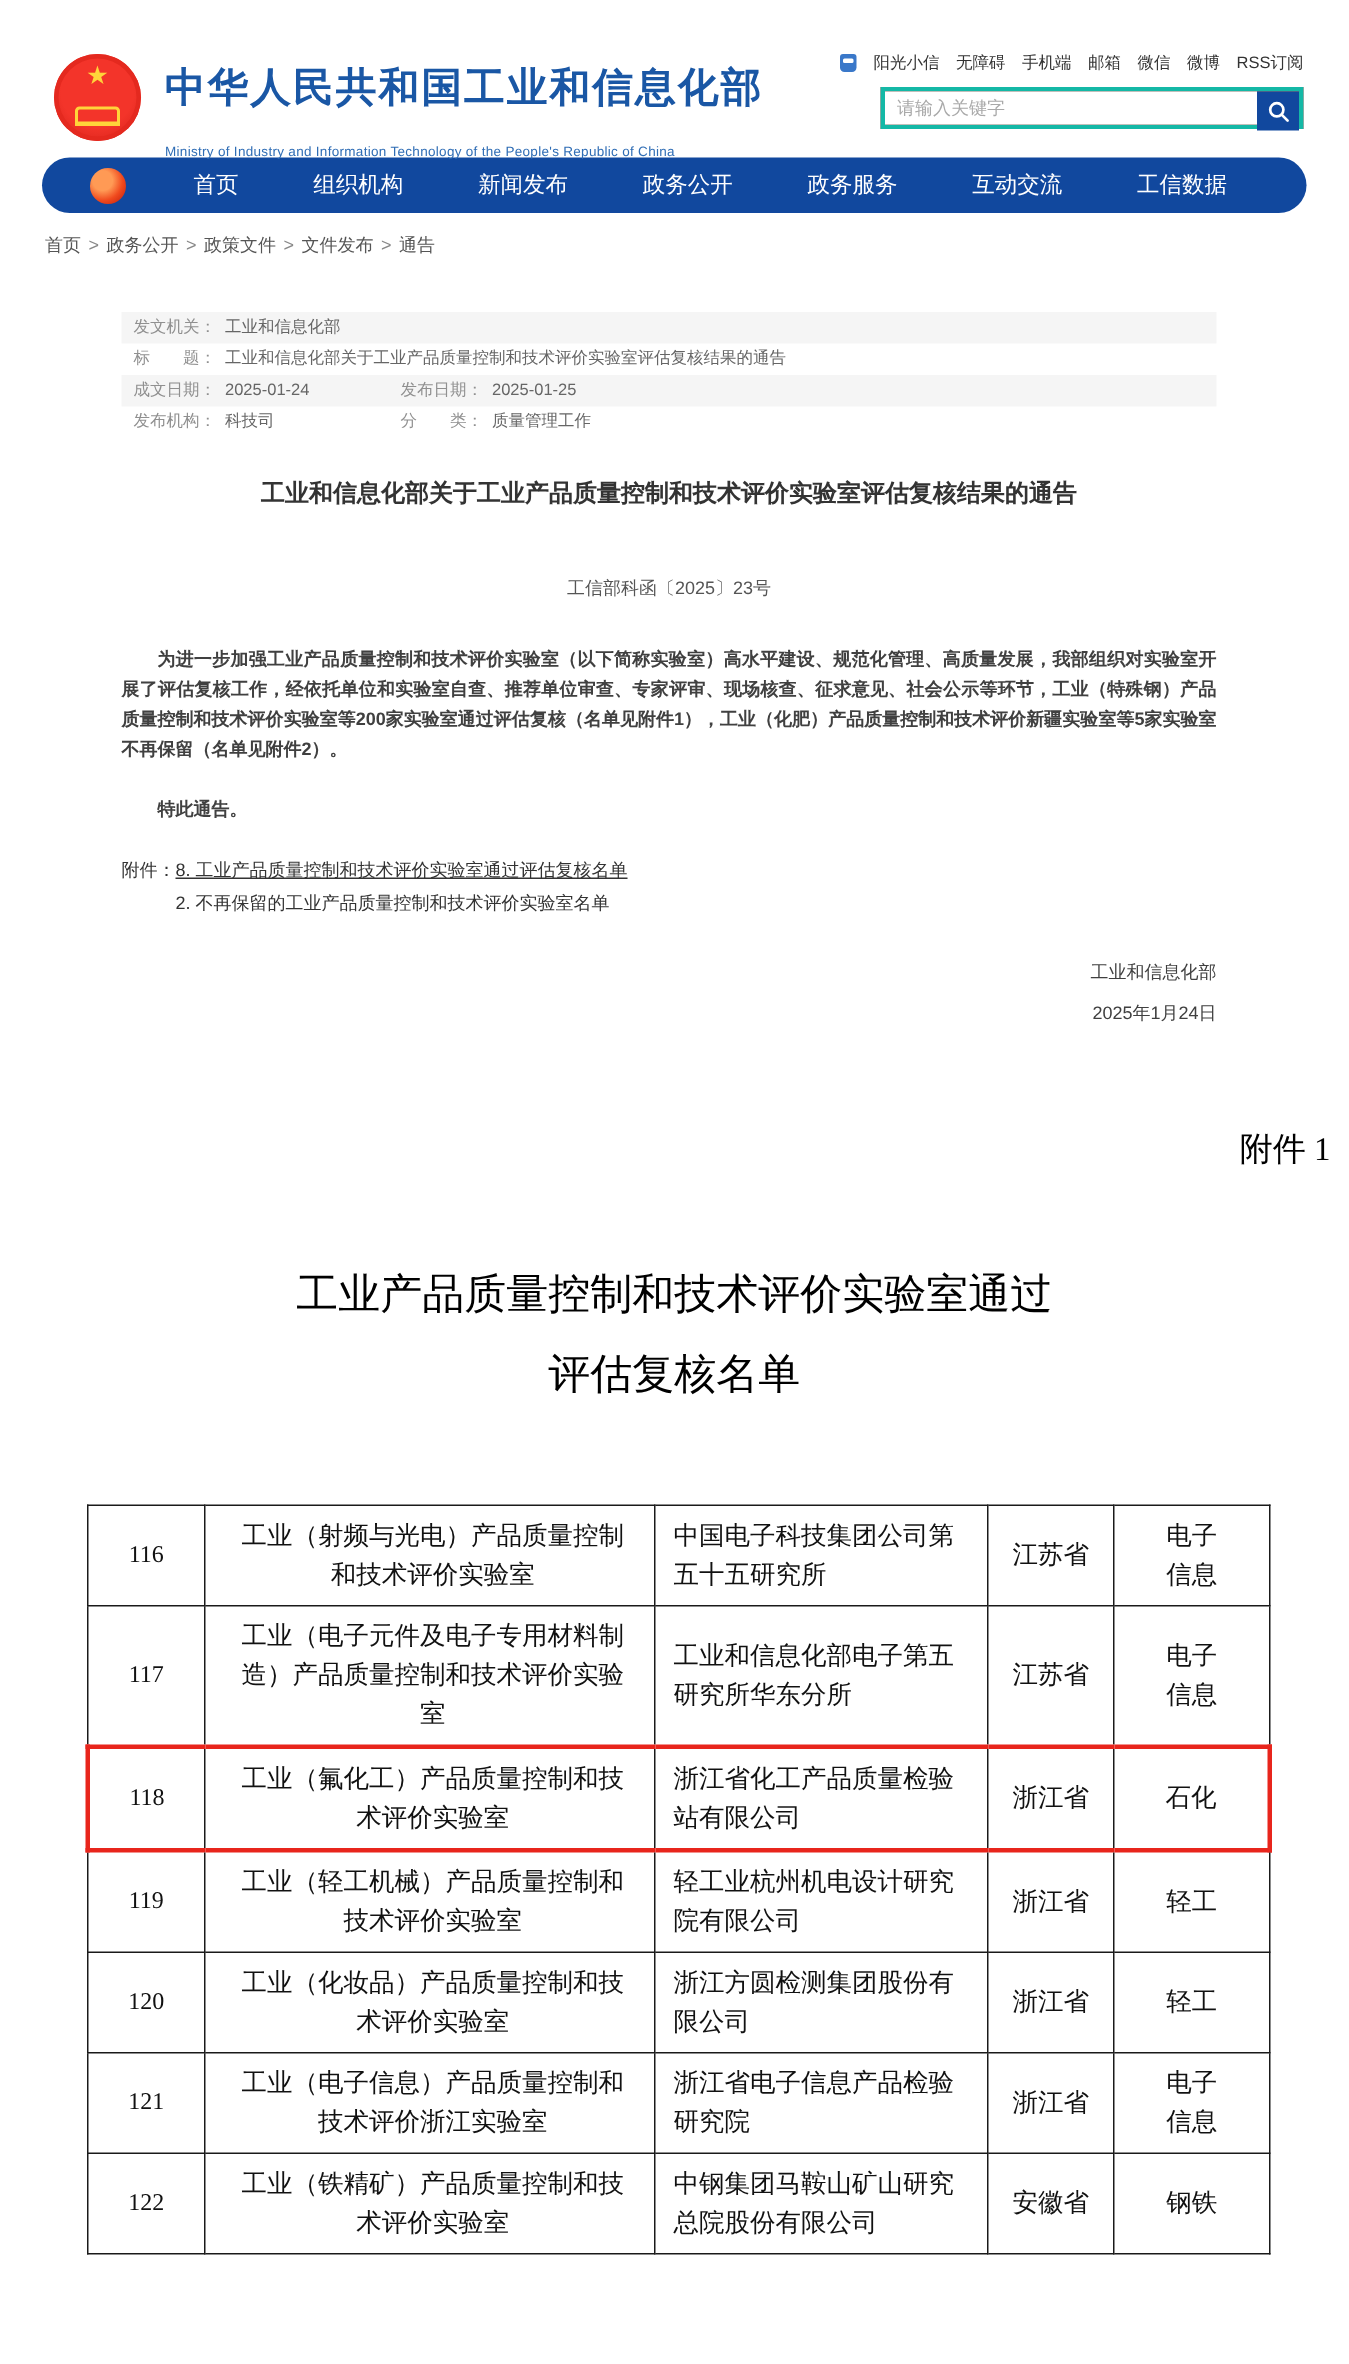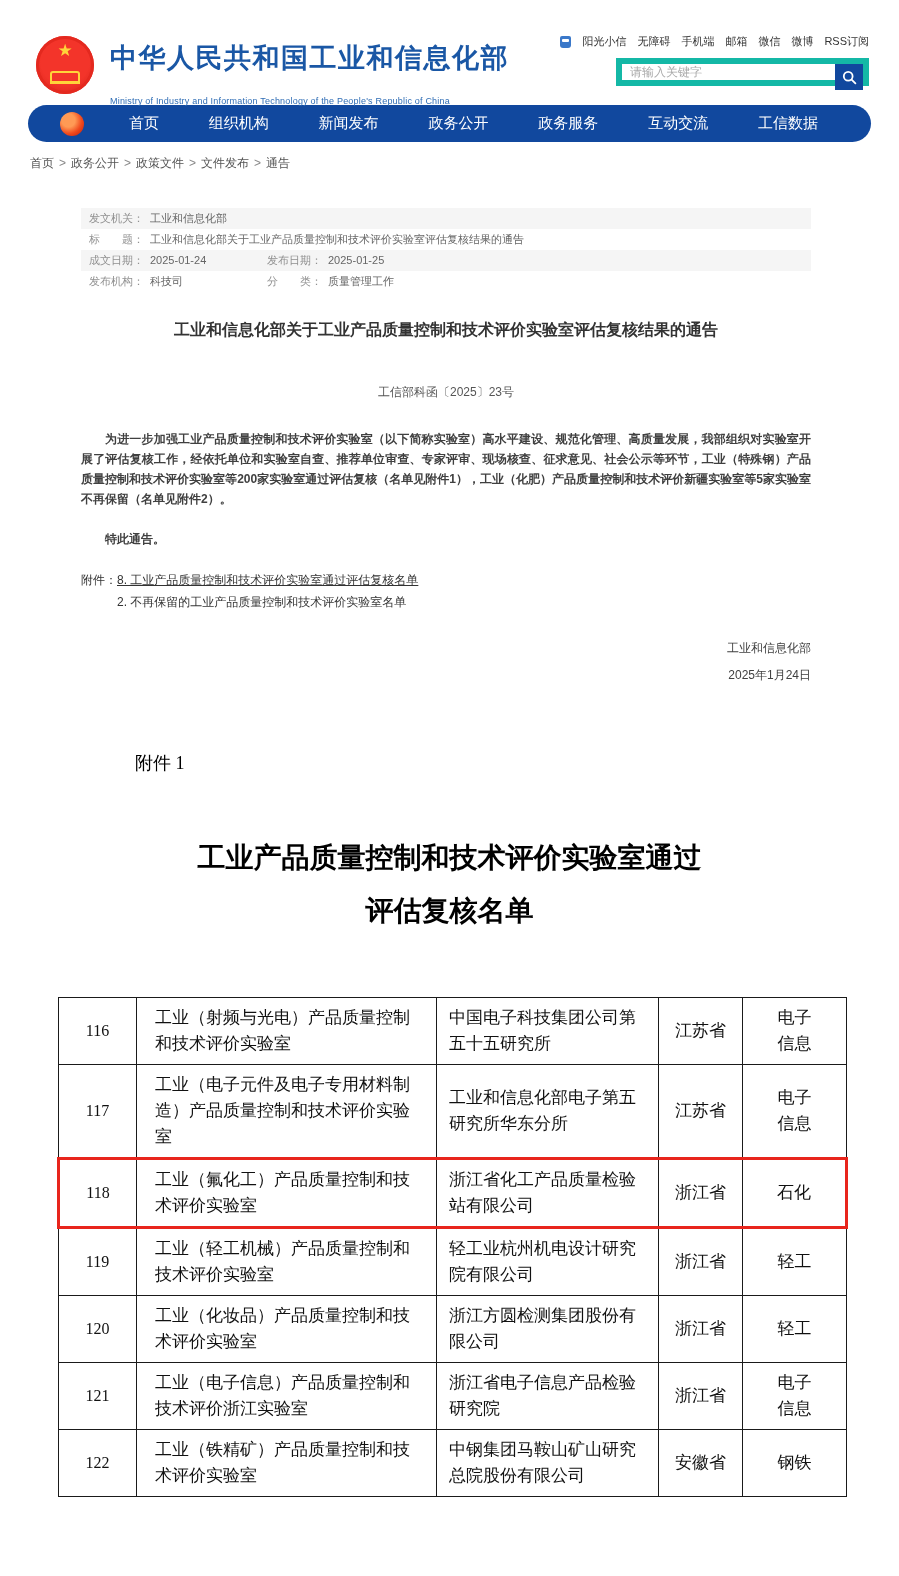--- a/index.html
+++ b/index.html
@@ -17,21 +17,21 @@
   }
   .emblem .star { position:absolute; left:0; right:0; top:4px; text-align:center; color:#ffd43a; font-size:17px; }
   .emblem .gate { position:absolute; left:14px; right:14px; bottom:10px; height:13px; border:2px solid #ffd43a; border-bottom-width:3px; border-radius:3px 3px 0 0; }
   .brand { position:absolute; left:82px; top:40px; white-space:nowrap; }
   .brand-title { font-size:27px; font-weight:bold; color:var(--brand-blue); letter-spacing:1.5px; }
   .brand-sub { font-size:9px; color:#2f6db5; margin-top:20px; letter-spacing:.2px; }
   .utility { position:absolute; right:2px; top:34px; display:flex; align-items:center; gap:11px; font-size:11px; color:#333; }
   .utility .u-item { cursor:pointer; white-space:nowrap; }
   .assistant-icon { width:11px; height:12px; background:#3a78c9; border-radius:2px 2px 3px 3px; display:inline-block; position:relative; }
   .assistant-icon:before { content:""; position:absolute; left:2px; top:3px; width:7px; height:3px; background:#fff; border-radius:1px; }
-  .searchbar { position:absolute; right:2px; top:58px; width:253px; height:28px; display:flex; border:6px solid #14b8a6; background:#ef4444; }
+  .searchbar { position:absolute; right:2px; top:58px; width:282px; height:28px; display:flex; border:3px solid #14b8a6; background:#ef4444; }
   .searchbar input { flex:1; border:none; outline:none; padding:0 8px; font-size:12px; color:#333; font-family:"Liberation Sans",sans-serif; }
   .searchbar input::placeholder { color:#a9a9a9; }
   .search-btn { width:28px; height:26px; background:var(--nav-blue); border:none; display:flex; align-items:center; justify-content:center; cursor:pointer; }
   
   .nav {
     width:843px; margin:2px auto 0; height:37px; background:var(--nav-blue);
     border-radius:19px; display:flex; align-items:center; color:#fff;
   }
   .nav-logo { width:24px; height:24px; border-radius:50%; margin-left:32px;
     background: radial-gradient(circle at 35% 35%, #ff9a55 0 30%, #f04a1e 60%, #b91508 100%); }
@@ -55,27 +55,27 @@
   .body-text p { font-size:12px; color:#404040; line-height:20px; text-indent:2em; text-align:justify; margin-bottom:20px; }
   .attachments { font-size:12px; color:#333; line-height:22px; margin-top:12px; }
   .att-line1 { display:flex; }
   .att-label { white-space:nowrap; }
   .att-link { color:#333; cursor:pointer; }
   .att-link.u { text-decoration:underline; }
   .att-line2 { padding-left:36px; }
   .signature { text-align:right; font-size:12px; color:#404040; line-height:27px; margin-top:22px; }
   
   .attach1 { font-family:"Liberation Serif","DejaVu Serif",serif; color:#000; }
-  .attach1-label { margin:62px 0 0 135px; font-size:18px; }
-  .attach1-title { margin-top:56px; text-align:center; font-size:28px; font-weight:bold; line-height:53px; }
+  .attach1-label { margin:62px 12px 0 135px; font-size:22px;text-align:right; }
+  .attach1-title { margin-top:56px; text-align:center; font-size:28px; font-weight:normal; line-height:53px; }
   table.lab-table { border-collapse:collapse; margin:60px 0 0 57px; table-layout:fixed; width:788px;
     font-family:"Liberation Serif","DejaVu Serif",serif; }
   .lab-table td { border:1.5px solid #1a1a1a; font-size:17px; line-height:26px; padding:7px 10px; vertical-align:middle; color:#111; }
   .lab-table td.c-no { width:78px; text-align:center; font-size:16px; }
-  .lab-table td.c-lab { width:300px; padding:7px 14px 7px 18px; }
+  .lab-table td.c-lab { width:300px; padding:7px 14px 7px 18px;text-align:center; }
   .lab-table td.c-org { width:222px; padding:7px 10px 7px 12px; }
   .lab-table td.c-prov { width:84px; text-align:center; padding:7px 4px; }
   .lab-table td.c-ind { width:104px; text-align:center; padding:7px 31px; }
   tr.hl td { border-top:3px solid var(--hl-red); border-bottom:3px solid var(--hl-red); }
   tr.hl td:first-child { border-left:3px solid var(--hl-red); }
   tr.hl td:last-child { border-right:3px solid var(--hl-red); }
 </style>
 </head>
 <body>
 

